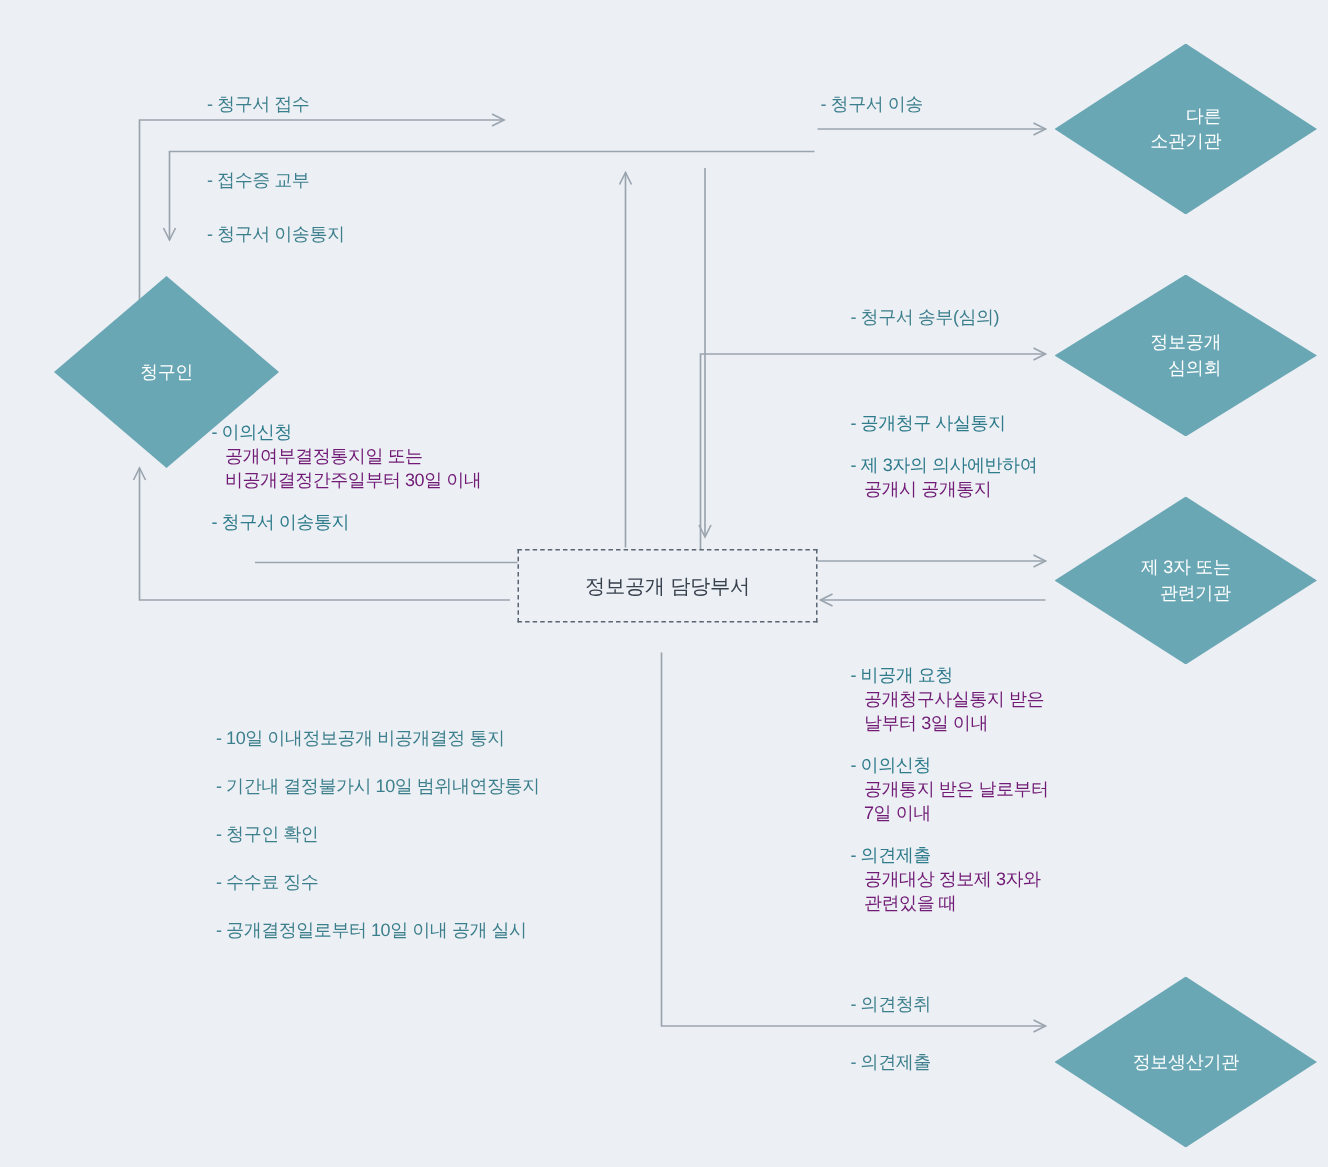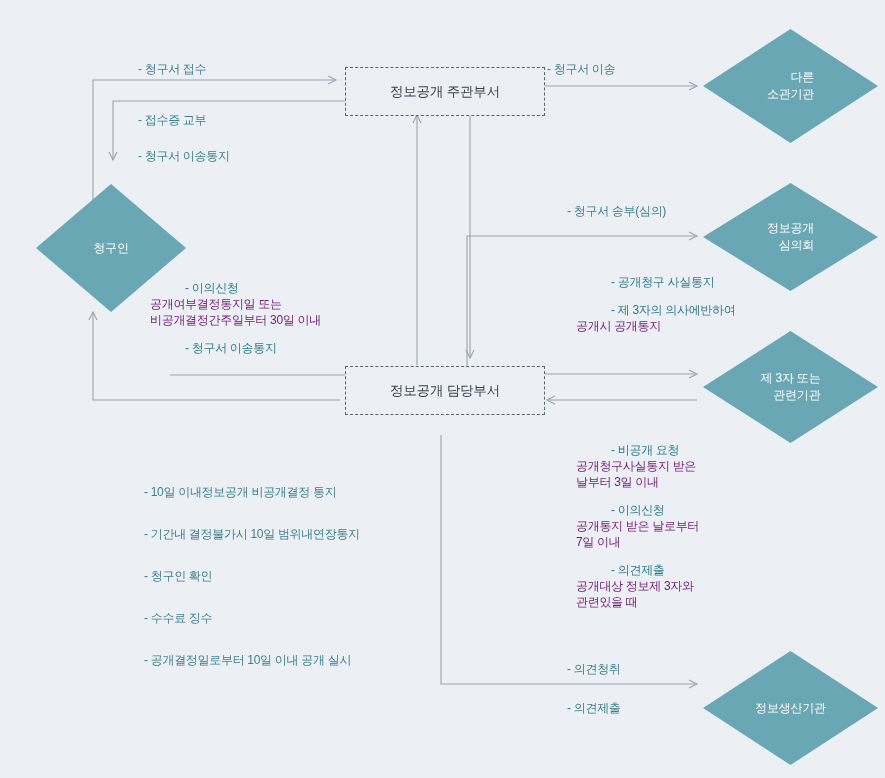--- a/index.html
+++ b/index.html
@@ -79,33 +79,32 @@
     white-space: nowrap;
   }
   .note .li {
     margin-bottom: 0px;
   }
   .note .li + .li {
     margin-top: 8px;
   }
   .note .hd {
     color: #2d7b8b;
-    margin-left: 44px;
   }
   .note .sub {
     color: #701a75;
     padding-left: 9px;
     white-space: pre-line;
     line-height: 16px;
   }
   .note.spaced .li + .li {
     margin-top: 12px;
   }
   .note.listy .li + .li {
-    margin-top: 26px;
+    margin-top: 16px;
   }
 </style>
 </head>
 <body>
 
 <div id="canvas">
 
   <svg id="wires" viewBox="0 0 885 778" xmlns="http://www.w3.org/2000/svg">
     <defs>
       <marker id="ah" markerWidth="12" markerHeight="12" refX="10" refY="5" orient="auto" markerUnits="userSpaceOnUse">
@@ -158,23 +157,20 @@
     <span class="dshape"></span>
     <span class="dlabel">제 3자 또는
 관련기관</span>
   </div>
 
   <div class="diamond" style="left:703px; top:651px; width:175px; height:114px;">
     <span class="dshape"></span>
     <span class="dlabel">정보생산기관</span>
   </div>
 
-  <div class="procbox" style="left:345px; top:67px; width:198px; height:47px;">
-    <span>정보공개 주관부서</span>
-  </div>
 
   <div class="procbox" style="left:345px; top:366px; width:198px; height:47px;justify-content:center;">
     <span>정보공개 담당부서</span>
   </div>
 
   <div class="note" style="left:138px; top:61px;">
     <span>- 청구서 접수</span>
   </div>
 
   <div class="note" style="left:547px; top:61px;">

